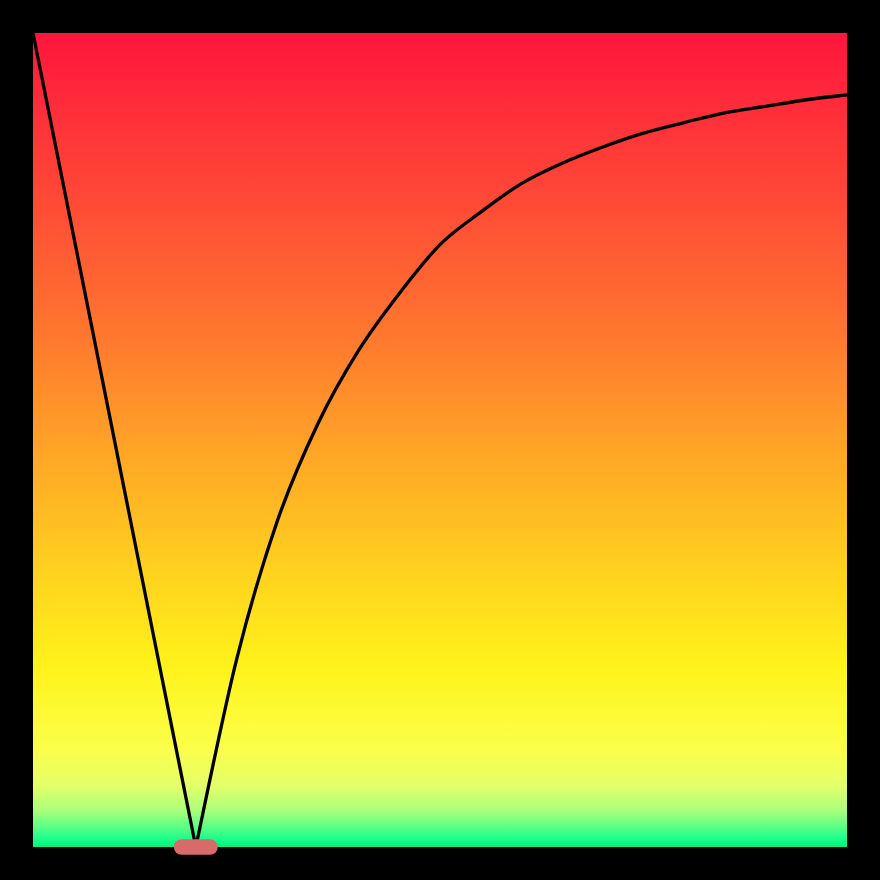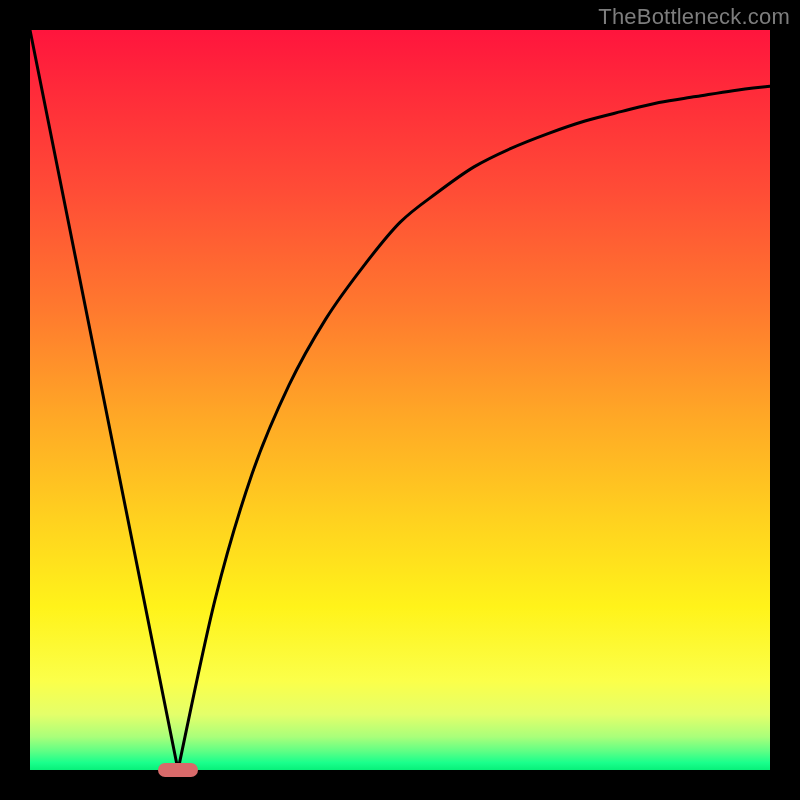--- a/index.html
+++ b/index.html
@@ -65,21 +65,20 @@
     height: 14px;
     border-radius: 10px;
     background: #d86a6a;
     transform: translate(-50%, -50%);
   }
 </style>
 </head>
 <body>
 
 <div class="stage">
-  <div class="watermark">TheBottleneck.com</div>
 
   <div class="plot">
     <svg class="curves" viewBox="0 0 740 740" preserveAspectRatio="none">
       <path id="left-arm-path" fill="none" stroke="#000" stroke-width="3" stroke-linecap="round" d="M 0 0 L 148 740"></path>
       <path id="right-arm-path" fill="none" stroke="#000" stroke-width="3" stroke-linecap="round" d="M 148 740 C 154.16666666666666 711.6333333333333, 172.66666666666666 619.1333333333333, 185 569.8 C 197.33333333333334 520.4666666666666, 209.66666666666666 479.76666666666665, 222 444 C 234.33333333333334 408.23333333333335, 246.66666666666666 381.09999999999997, 259 355.2 C 271.3333333333333 329.3, 283.6666666666667 308.33333333333337, 296 288.6 C 308.3333333333333 268.8666666666667, 320.6666666666667 252.8333333333333, 333 236.79999999999995 C 345.3333333333333 220.76666666666662, 357.66666666666663 204.73333333333332, 370 192.39999999999998 C 382.33333333333337 180.06666666666663, 394.66666666666674 172.04999999999993, 407.00000000000006 162.79999999999995 C 419.33333333333337 153.54999999999998, 431.6666666666667 144.3000000000001, 444 136.9000000000001 C 456.3333333333333 129.50000000000009, 468.6666666666667 123.94999999999999, 481 118.39999999999998 C 493.3333333333333 112.84999999999997, 505.6666666666667 108.16333333333336, 518 103.60000000000002 C 530.3333333333334 99.03666666666669, 542.6666666666666 94.71999999999998, 555 91.01999999999998 C 567.3333333333334 87.31999999999998, 579.6666666666666 84.4833333333333, 592 81.39999999999998 C 604.3333333333334 78.31666666666665, 616.6666666666666 74.98666666666664, 629 72.51999999999998 C 641.3333333333334 70.05333333333333, 653.6666666666666 68.57333333333334, 666 66.60000000000002 C 678.3333333333334 64.62666666666671, 690.6666666666666 62.40666666666673, 703 60.680000000000064 C 715.3333333333334 58.9533333333334, 733.8333333333334 56.98000000000002, 740 56.24000000000001"></path>
     </svg>
     <div id="min-marker" class="minmark" style="left: 148px; top: 740px; width: 40px; height: 14px; background: rgb(216, 106, 106);"></div>
   </div>
 </div>
 

